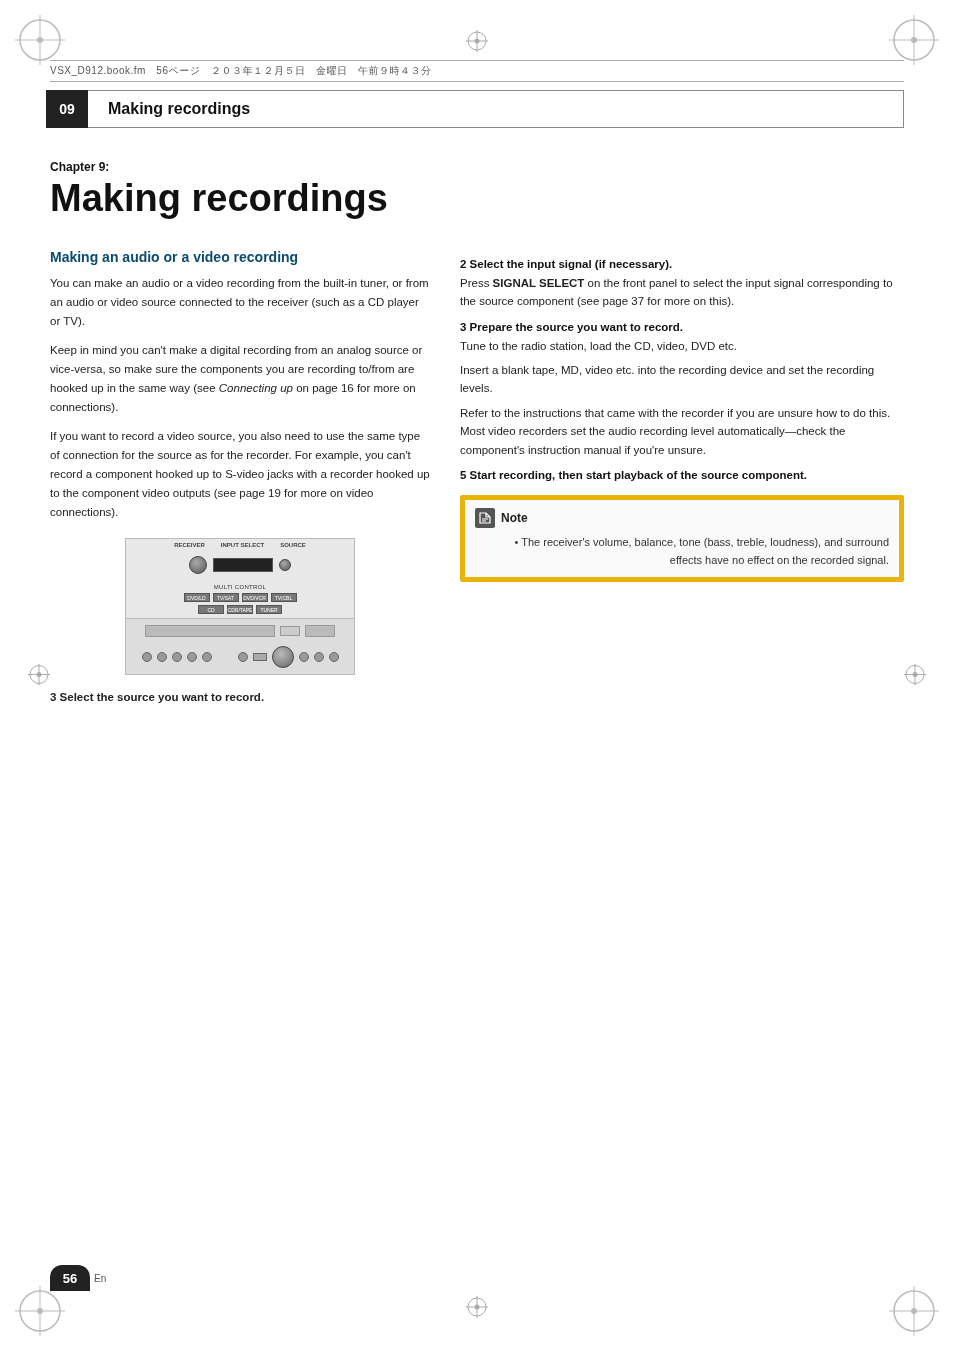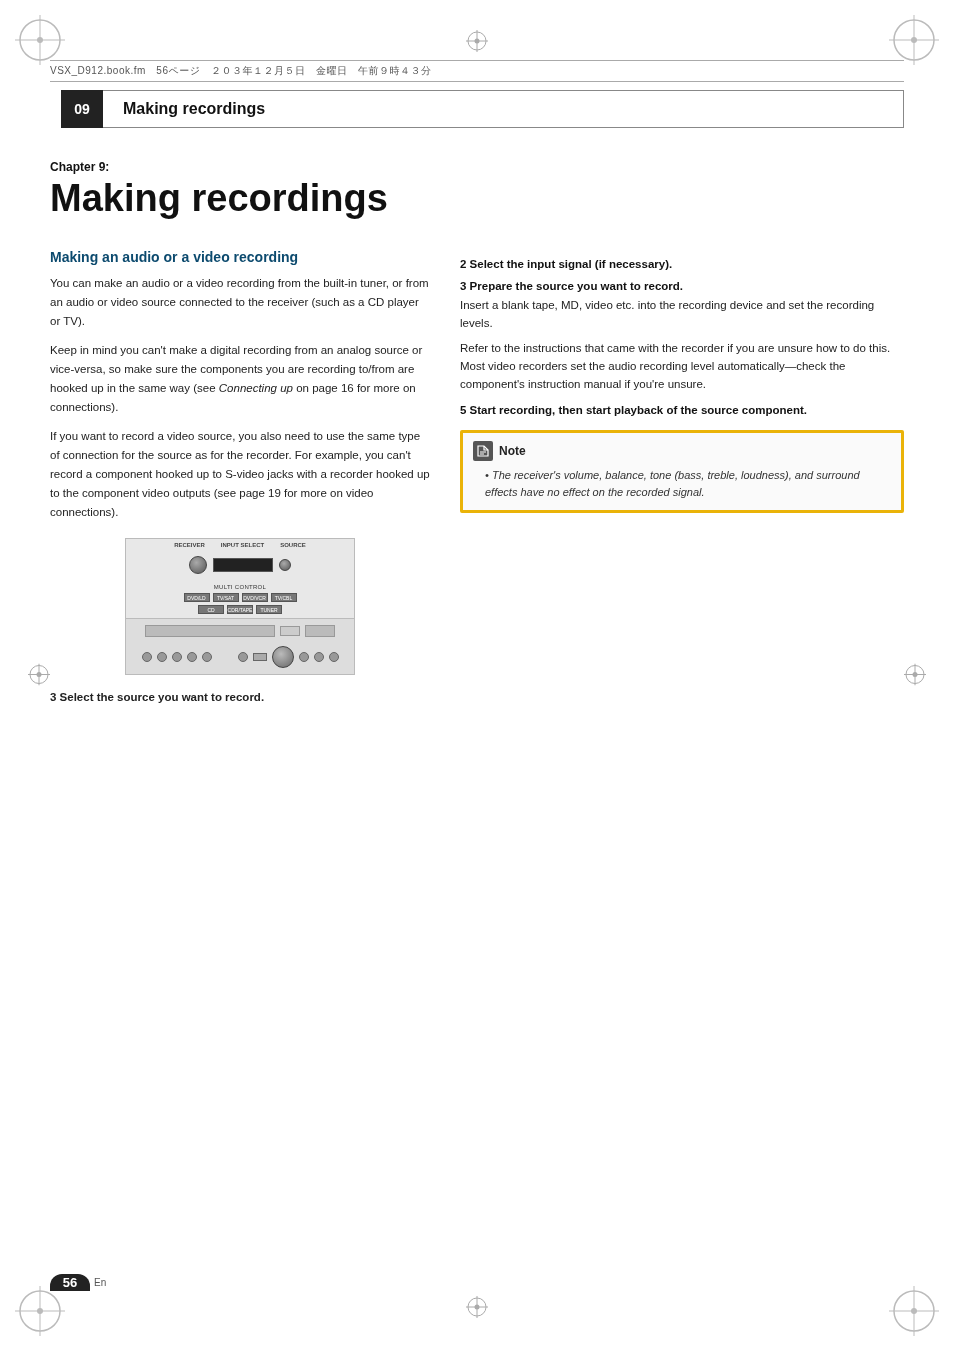--- a/index.html
+++ b/index.html
@@ -43,21 +43,21 @@
     .header-bar-text {
       font-size: 10px;
       color: #555;
       letter-spacing: 0.5px;
     }
 
     
     .chapter-header {
       position: absolute;
       top: 90px;
-      left: 61px;
+      left: 46px;
       right: 50px;
       height: 38px;
       display: flex;
       align-items: center;
     }
     .chapter-num-box {
       background: #222;
       color: #fff;
       font-size: 14px;
       font-weight: bold;
@@ -253,25 +253,26 @@
     
     .step-1-label {
       font-size: 11.5px;
       font-weight: bold;
       margin-top: 10px;
       margin-bottom: 4px;
     }
 
     
     .note-box {
-      border: 3px solid #eab308;
+      border: 5px solid #eab308;
       border-radius: 2px;
       padding: 8px 10px;
       margin-top: 14px;
       background: #fafafa;
+      text-align: right;
     }
     .note-header {
       display: flex;
       align-items: center;
       gap: 6px;
       margin-bottom: 6px;
     }
     .note-icon {
       width: 20px;
       height: 20px;
@@ -287,39 +288,38 @@
       font-size: 12px;
       font-weight: bold;
     }
     .note-text {
       font-size: 11px;
       line-height: 1.6;
       color: #333;
     }
     .note-bullet {
       margin-left: 12px;
-      font-style: italic;
     }
 
     
     .footer {
       position: absolute;
       bottom: 60px;
       left: 50px;
       right: 50px;
       display: flex;
       align-items: center;
     }
     .page-num-box {
       background: #222;
       color: #fff;
       font-size: 13px;
       font-weight: bold;
       width: 40px;
-      height: 17px;
+      height: 26px;
       display: flex;
       align-items: center;
       justify-content: center;
       border-radius: 12px 12px 0 0;
     }
     .en-label {
       font-size: 10px;
       color: #555;
       margin-left: 4px;
     }
@@ -435,24 +435,28 @@
       <div class="step-1-label">
         <strong>3   Select the source you want to record.</strong>
       </div>
     </div>
 
     <div class="col-right">
 
       <div class="step-heading">
         <strong>2   Select the input signal (if necessary).</strong>
       </div>
+      <div class="step-text">
+        Press <strong>SIGNAL SELECT</strong> on the front panel to select the input signal corresponding to the source component (see page 37 for more on this).
+      </div>
 
       <div class="step-heading">
         <strong>3   Prepare the source you want to record.</strong>
       </div>
+      <div class="step-text">Tune to the radio station, load the CD, video, DVD etc.</div>
 
       <div class="step-text">Insert a blank tape, MD, video etc. into the recording device and set the recording levels.</div>
       <div class="step-text">Refer to the instructions that came with the recorder if you are unsure how to do this. Most video recorders set the audio recording level automatically—check the component's instruction manual if you're unsure.</div>
 
       <div class="step-heading">
         <strong>5   Start recording, then start playback of the source component.</strong>
       </div>
 
       <div class="note-box">
         <div class="note-header">

